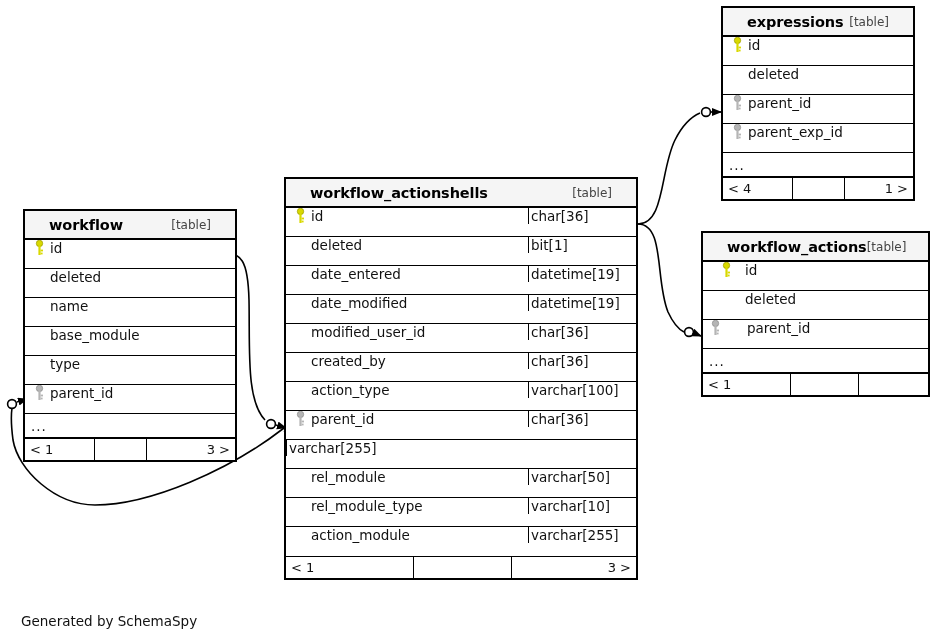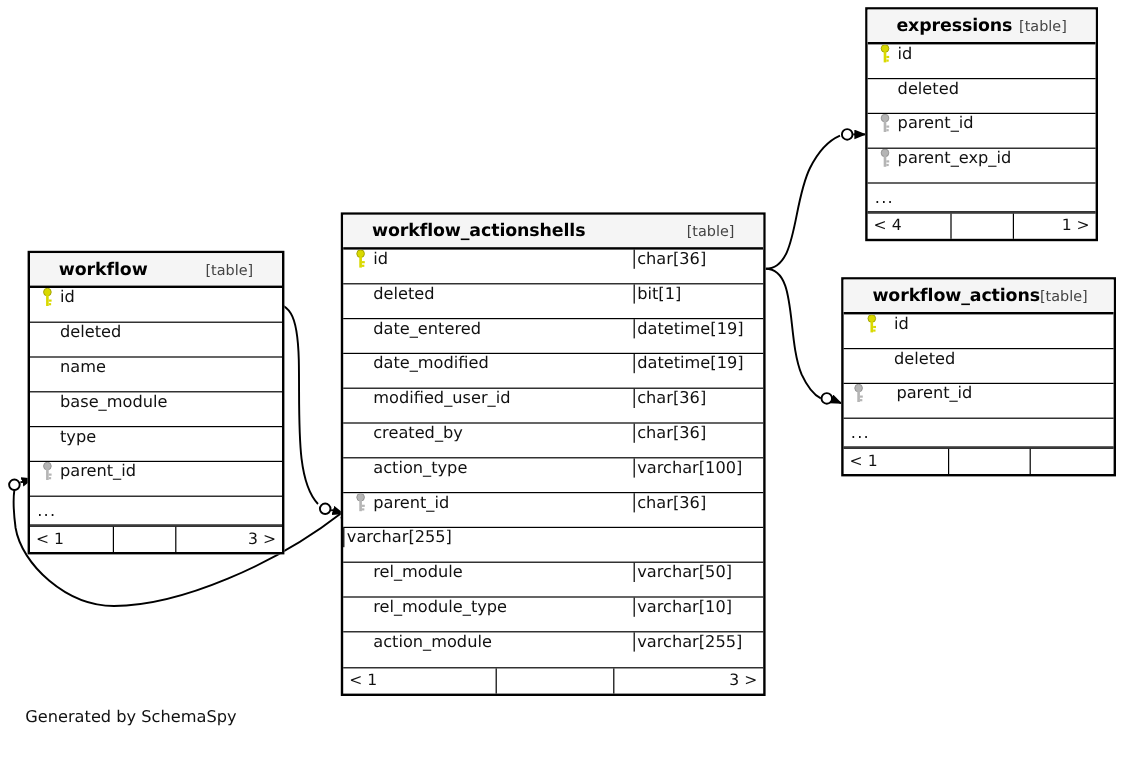--- a/index.html
+++ b/index.html
@@ -132,21 +132,21 @@
 
   #tbl-workflow { left: 23px; top: 209px; width: 214px; }
   #tbl-expressions { left: 721px; top: 6px; width: 194px; }
   #tbl-workflow_actions { left: 701px; top: 231px; width: 229px; }
   #tbl-workflow_actions .cell-name { padding-left: 6px; }
   #tbl-workflow_actions .keyslot { width: 34px; min-width: 34px; }
 
   .credit {
     position: absolute;
     left: 21px;
-    top: 590px;
+    top: 613px;
     font-size: 13.5px;
     color: #111111;
     z-index: 10;
   }
 </style>
 </head>
 <body>
 
 <div id="canvas">
 

